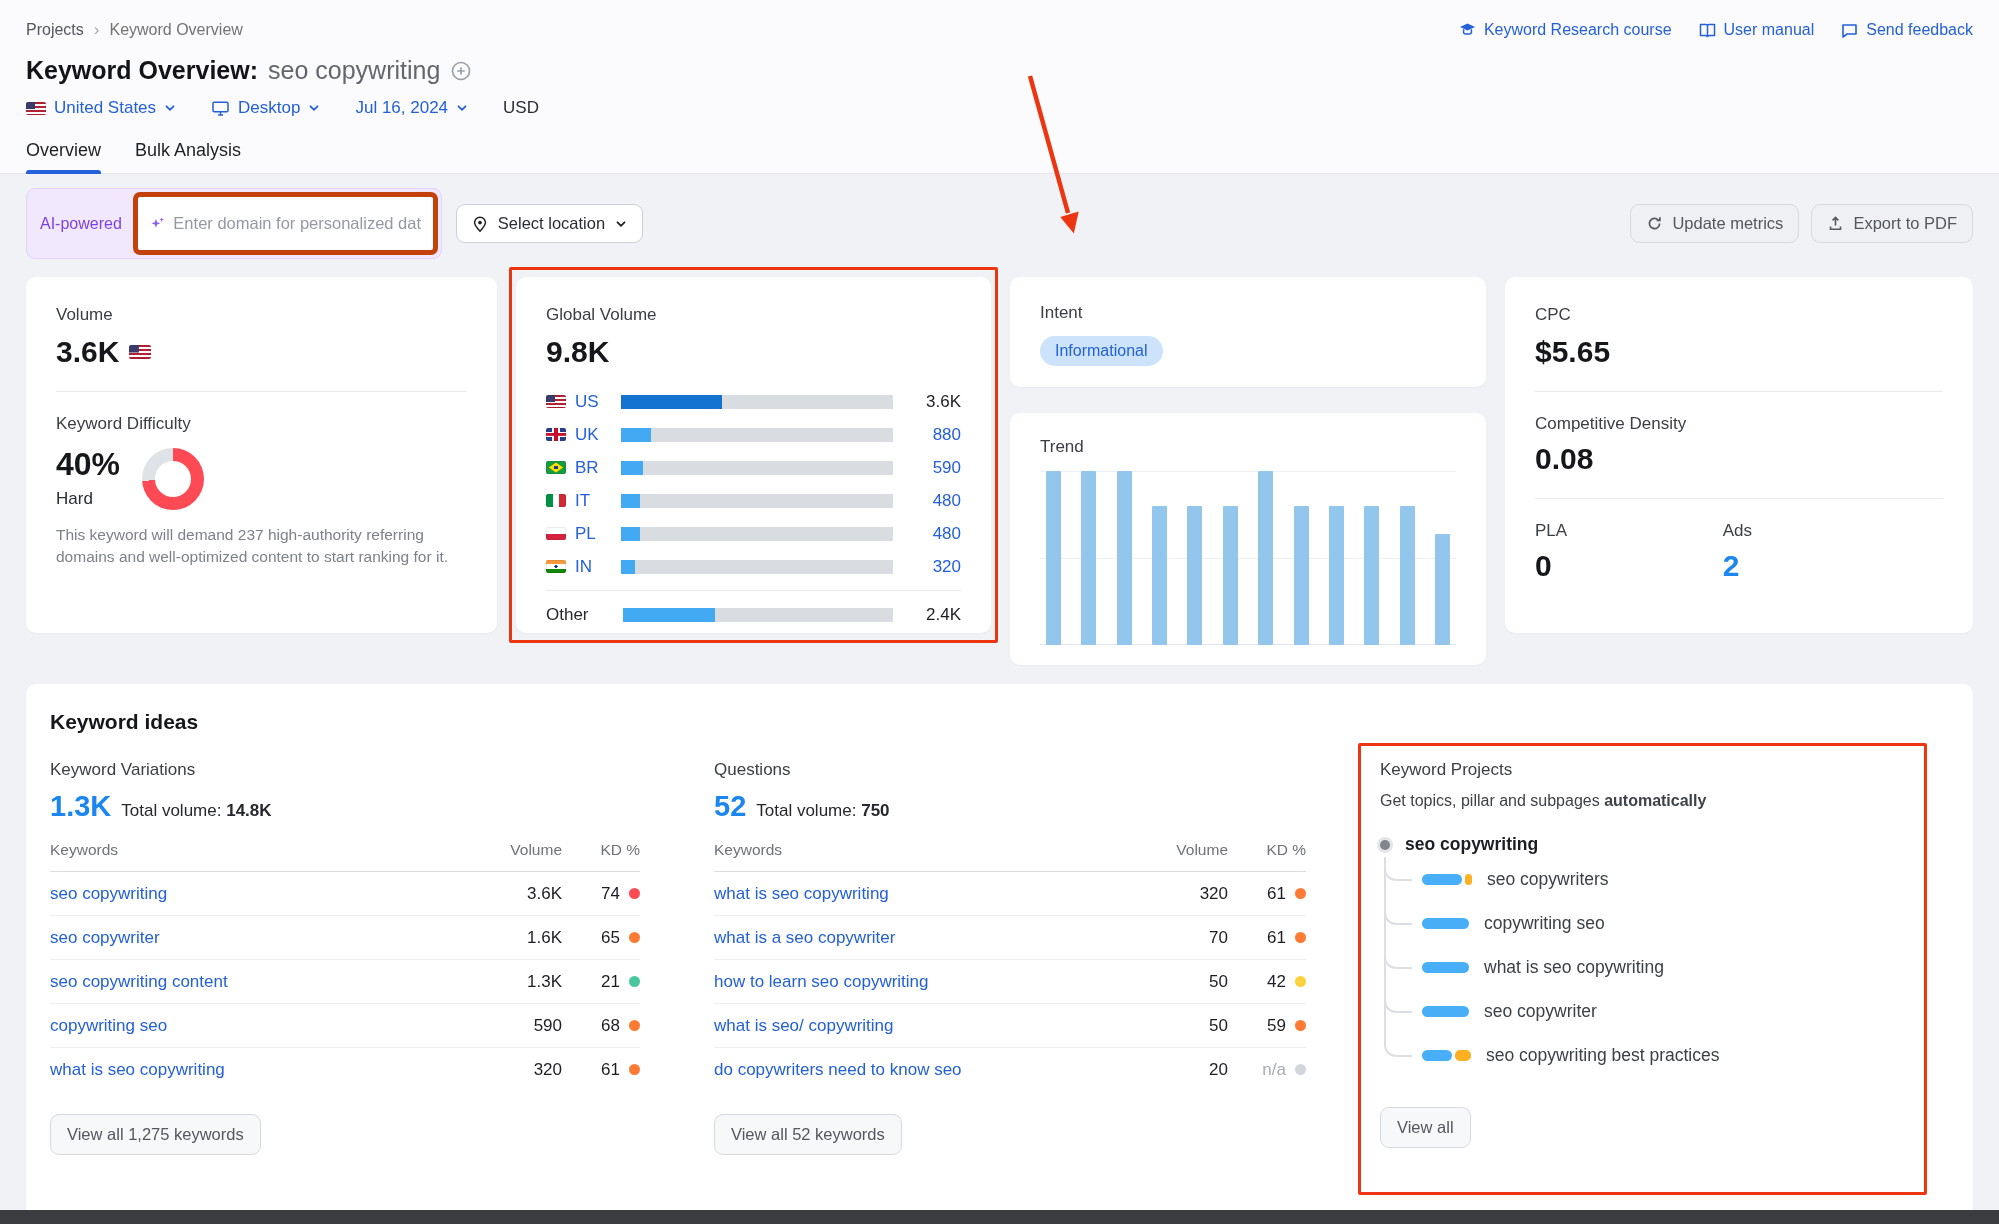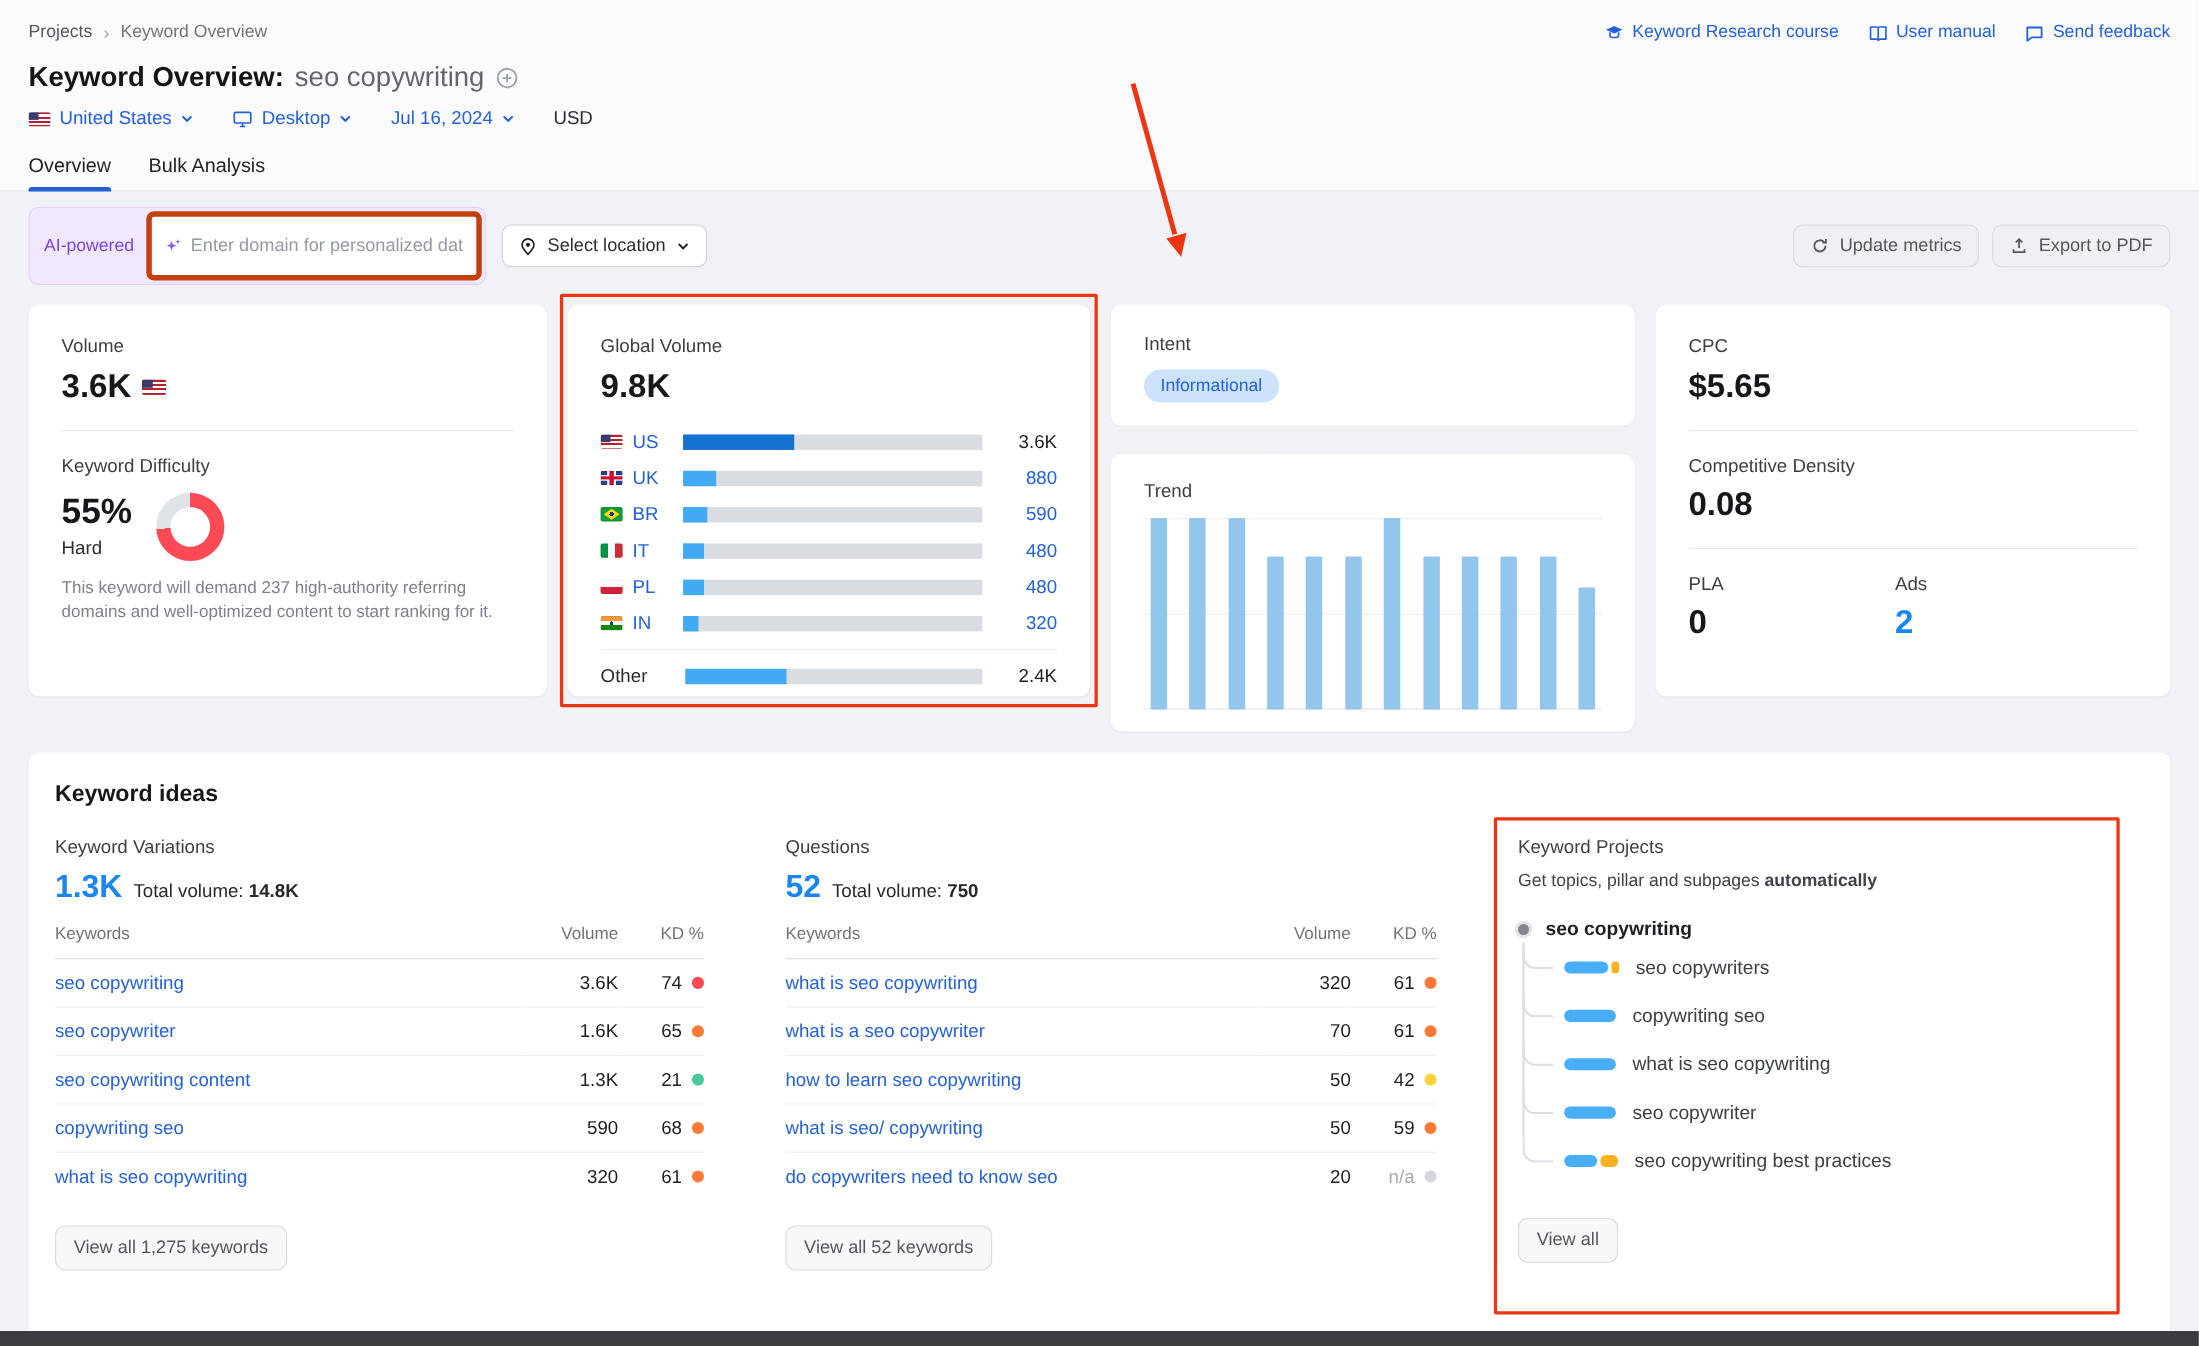--- a/index.html
+++ b/index.html
@@ -264,21 +264,21 @@
     <div class="card metric-card">
       <div class="card-label">Volume</div>
       <div class="big-val">
         <span>3.6K</span>
         <span class="flag flag-us"></span>
       </div>
       <div class="divider"></div>
       <div class="card-label">Keyword Difficulty</div>
       <div class="kd-row">
         <div>
-          <div class="kd-big">55%</div>
+          <div class="kd-big">40%</div>
           <div class="kd-hard">Hard</div>
         </div>
         <div class="donut" style="background: conic-gradient(rgb(253, 74, 84) 0deg, rgb(253, 74, 84) 74%, rgb(223, 226, 231) 0deg);"></div>
       </div>
       <div class="kd-desc">This keyword will demand 237 high-authority referring domains and well-optimized content to start ranking for it.</div>
     </div>
 
     <div class="card metric-card">
       <div class="red-frame frame-gv"></div>
       <div class="card-label">Global Volume</div>

